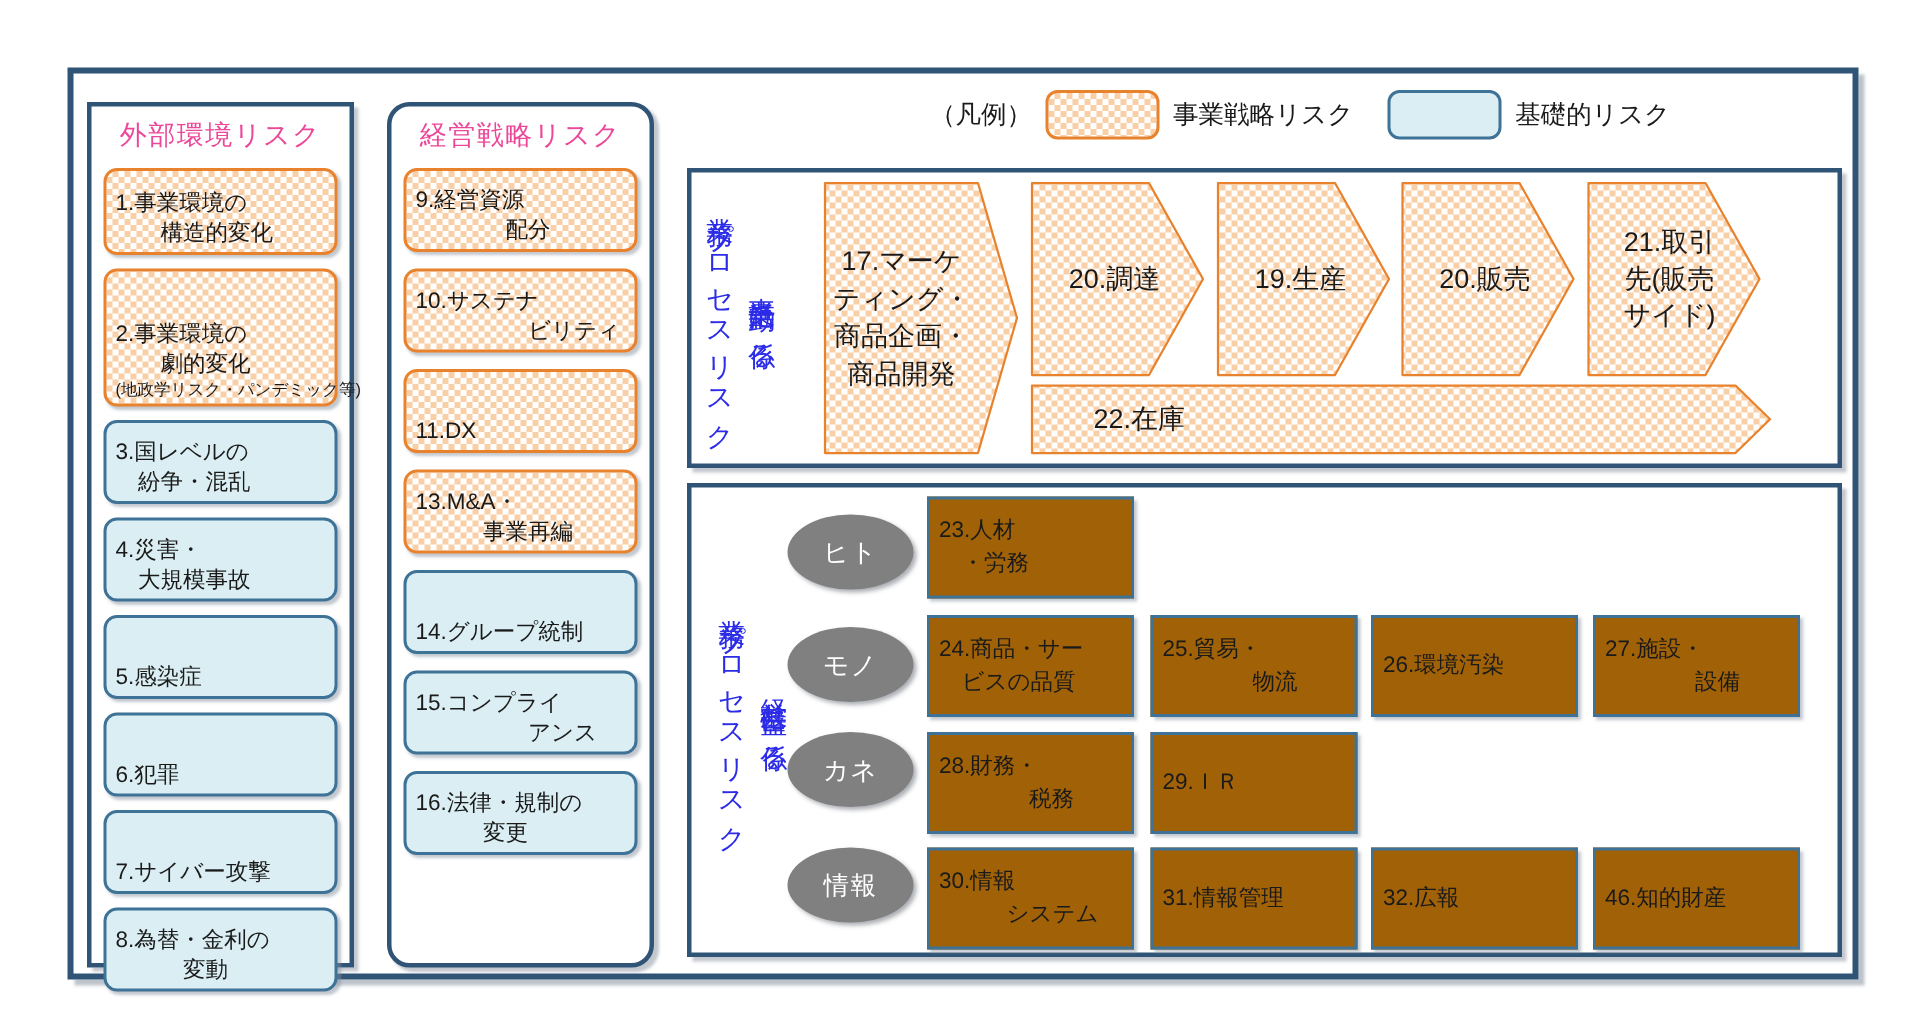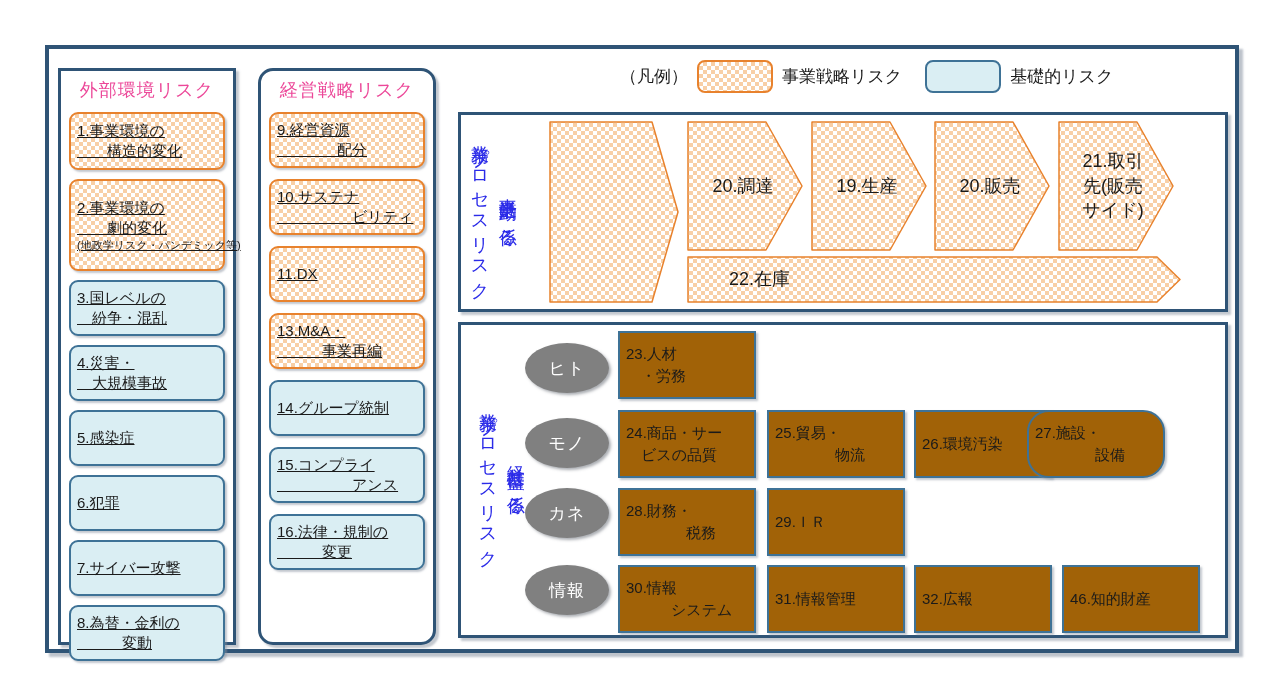--- a/index.html
+++ b/index.html
@@ -23,24 +23,24 @@
     letter-spacing:1px;white-space:nowrap;
   }
   .col-items{
     position:absolute;left:8px;right:8px;top:41px;
     display:flex;flex-direction:column;
   }
   .col-items.g9{gap:9px;}
   .col-items.g11{gap:11px;}
   
   .risk-box{
-    border-radius:9px;display:flex;flex-direction:column;justify-content:center;
+    border-radius:9px;display:flex;flex-direction:column;justify-content:flex-end;
     padding:2px 6px;box-sizing:border-box;
     box-shadow:2px 2px 2px rgba(135,145,160,.5);
-    font-size:15px;line-height:1.32;text-decoration:underline;
+    font-size:15px;line-height:1.32;
   }
   .risk-box .txt{white-space:pre;}
   .risk-box .sub{white-space:pre;font-size:11px;line-height:1.2;margin-top:1px;}
   .h58{height:58px;} .h74{height:92px;} .h56{height:56px;flex:none;}
   .strategy{
     border:2px solid #E8822D;
     background-color:#fff;
     background-image:conic-gradient(#F8CFA6 25%, transparent 0 50%, #F8CFA6 0 75%, transparent 0);
     background-size:8px 8px;
   }
@@ -182,20 +182,24 @@
           <rect x="4" y="4" width="4" height="4" fill="#F8CFA6"></rect>
         </pattern>
       </defs>
       <polygon points="89,7 191,7 217,97 191,187 89,187" fill="url(#checker)" stroke="#E8822D" stroke-width="1.5" stroke-linejoin="round"></polygon>
       <polygon points="227,7 305,7 341,71 305,135 227,135" fill="url(#checker)" stroke="#E8822D" stroke-width="1.5" stroke-linejoin="round"></polygon>
       <polygon points="351,7 429,7 465,71 429,135 351,135" fill="url(#checker)" stroke="#E8822D" stroke-width="1.5" stroke-linejoin="round"></polygon>
       <polygon points="474,7 552,7 588,71 552,135 474,135" fill="url(#checker)" stroke="#E8822D" stroke-width="1.5" stroke-linejoin="round"></polygon>
       <polygon points="598,7 676,7 712,71 676,135 598,135" fill="url(#checker)" stroke="#E8822D" stroke-width="1.5" stroke-linejoin="round"></polygon>
       <polygon points="227,142 696,142 719,164.5 696,187 227,187" fill="url(#checker)" stroke="#E8822D" stroke-width="1.5" stroke-linejoin="round"></polygon>
     </svg>
+    <div class="arrow-label" style="left:89px;top:7px;width:102px;height:180px;">17.マーケ
+ティング・
+商品企画・
+商品開発</div>
     <div class="arrow-label" style="left:227px;top:7px;width:110px;height:128px;">20.調達</div>
     <div class="arrow-label" style="left:351px;top:7px;width:110px;height:128px;">19.生産</div>
     <div class="arrow-label" style="left:474px;top:7px;width:110px;height:128px;">20.販売</div>
     <div class="arrow-label" style="left:598px;top:7px;width:108px;height:128px;">21.取引
 先(販売
 サイド)</div>
     <div class="arrow-label" style="left:268px;top:142px;height:45px;">22.在庫</div>
   </div>
 
   <div class="panel sec-base">
@@ -210,21 +214,21 @@
     <div class="cat-ellipse" style="top:240px;">情報</div>
 
     <div class="grid-box" style="left:157px;top:6px;">23.人材
 　・労務</div>
 
     <div class="grid-box" style="left:157px;top:85px;">24.商品・サー
 　ビスの品質</div>
     <div class="grid-box" style="left:306px;top:85px;">25.貿易・
 　　　　物流</div>
     <div class="grid-box" style="left:453px;top:85px;">26.環境汚染</div>
-    <div class="grid-box" style="left:566px;top:85px;border-radius:22px;">27.施設・
+    <div class="grid-box" style="left:601px;top:85px;">27.施設・
 　　　　設備</div>
 
     <div class="grid-box" style="left:157px;top:163px;">28.財務・
 　　　　税務</div>
     <div class="grid-box" style="left:306px;top:163px;">29.ＩＲ</div>
 
     <div class="grid-box" style="left:157px;top:240px;">30.情報
 　　　システム</div>
     <div class="grid-box" style="left:306px;top:240px;">31.情報管理</div>
     <div class="grid-box" style="left:453px;top:240px;">32.広報</div>

